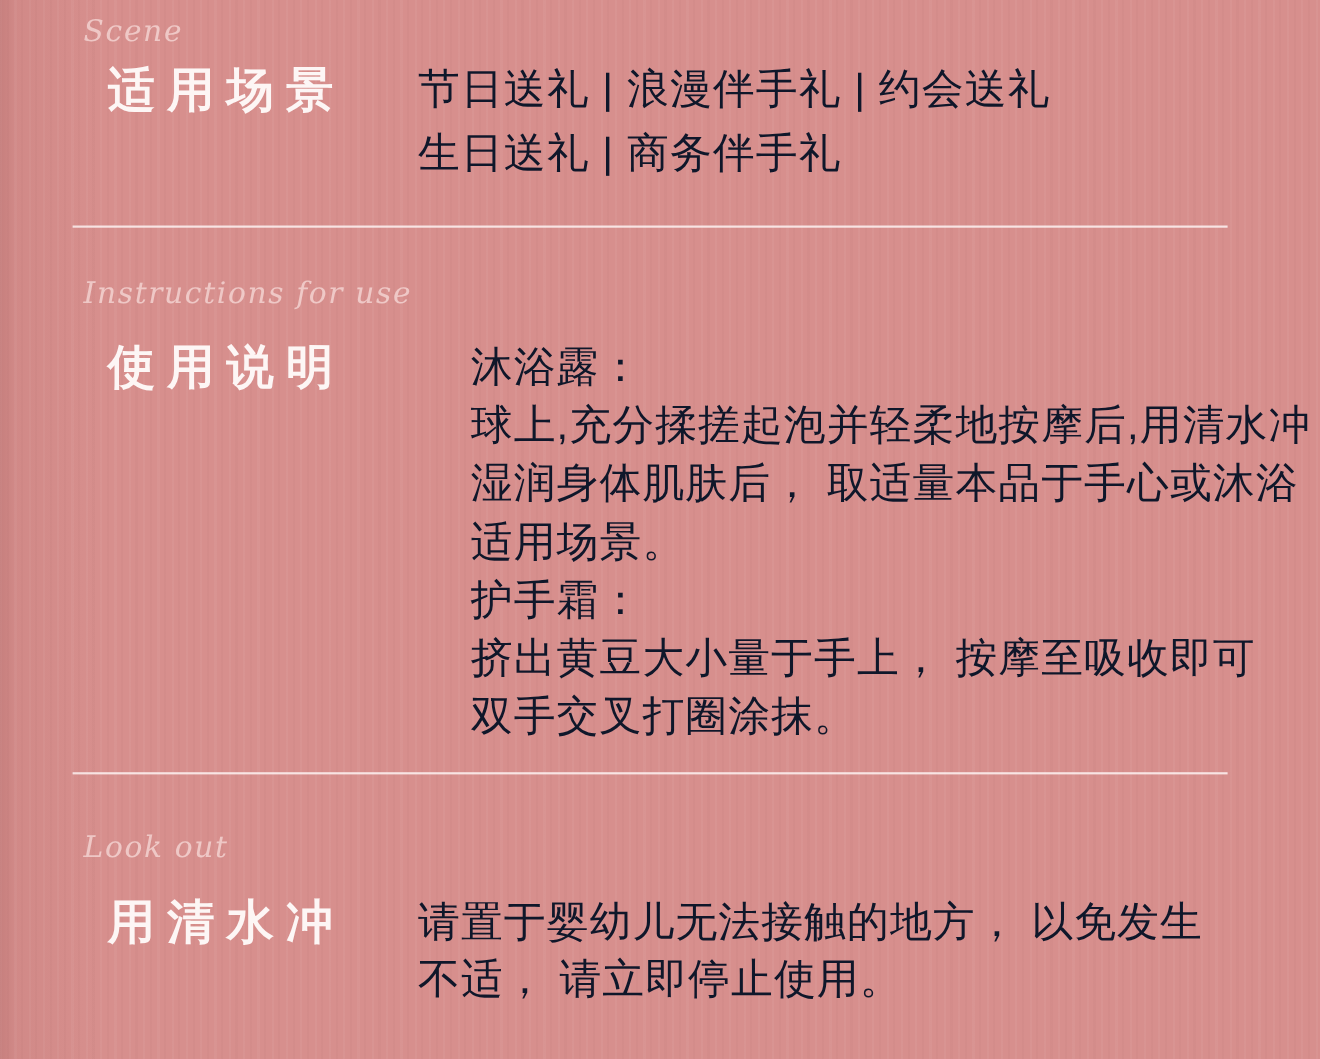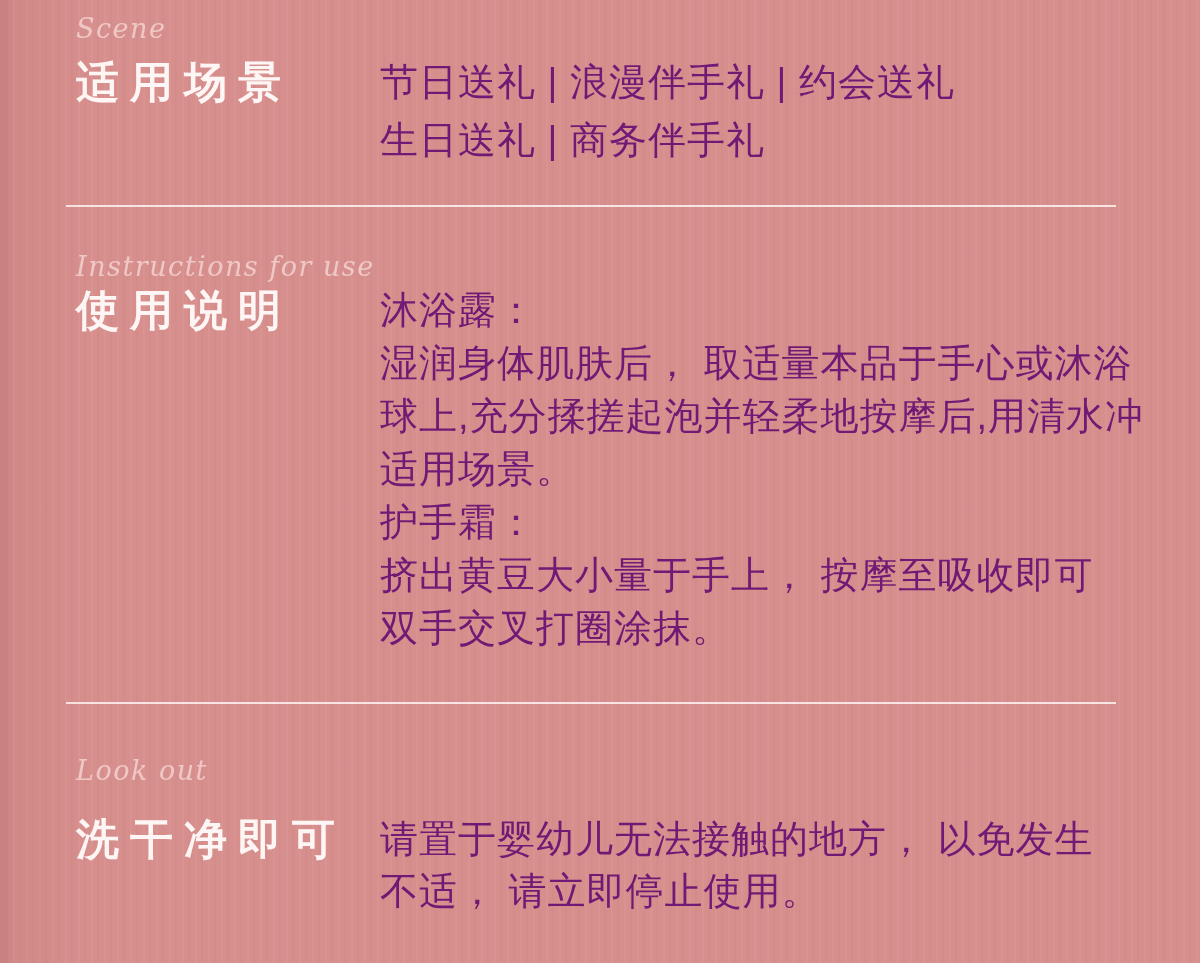--- a/index.html
+++ b/index.html
@@ -46,40 +46,40 @@
     margin-left:76px;
     font-family:"DejaVu Serif","Liberation Serif",serif;
     font-style:italic;
     font-size:27px;
     line-height:34px;
     letter-spacing:1.5px;
     color:rgba(255,238,236,0.60);
   }
   .row{display:flex;align-items:flex-start;}
   .sec-scene .row{margin-top:7px;}
-  .sec-instructions .row{}
+  .sec-instructions .row{margin-top:24px;gap:48px;}
   .sec-lookout .row{margin-top:25px;}
 
   .label-col{
-    width:380px;box-sizing:border-box;padding-left:76px;flex:0 0 380px;
+    width:380px;box-sizing:border-box;padding-left:98px;flex:0 0 380px;
   }
   .cn-header{
     margin:0;
     font-size:43px;
     font-weight:700;
     letter-spacing:11px;
     color:#fdf6f5;
     white-space:nowrap;
   }
   .content-col{flex:1;min-width:0;}
   .line{
     font-size:38px;
     font-weight:400;
     letter-spacing:1px;
-    color:#701a75;
+    color:#0f172a;
     white-space:pre;
   }
   .sec-scene .cn-header,.sec-scene .line{line-height:58px;}
   .sec-instructions .cn-header,.sec-instructions .line{line-height:53px;}
   .sec-lookout .cn-header,.sec-lookout .line{line-height:52px;}
 
   .divider{
     position:absolute;left:66px;width:1050px;height:2px;
     background:rgba(255,247,246,0.82);
   }
@@ -107,37 +107,37 @@
   <div class="divider divider-1"></div>
 
   <div class="section sec-instructions">
     <div class="eng-label">Instructions for use</div>
     <div class="row">
       <div class="label-col">
         <h2 class="cn-header">使用说明</h2>
       </div>
       <div class="content-col">
         <div class="line">沐浴露：</div>
+        <div class="line">球上,充分揉搓起泡并轻柔地按摩后,用清水冲</div>
         <div class="line">湿润身体肌肤后， 取适量本品于手心或沐浴</div>
-        <div class="line">球上,充分揉搓起泡并轻柔地按摩后,用清水冲</div>
         <div class="line">适用场景。</div>
         <div class="line">护手霜：</div>
         <div class="line">挤出黄豆大小量于手上， 按摩至吸收即可</div>
         <div class="line">双手交叉打圈涂抹。</div>
       </div>
     </div>
   </div>
 
   <div class="divider divider-2"></div>
 
   <div class="section sec-lookout">
     <div class="eng-label">Look out</div>
     <div class="row">
       <div class="label-col">
-        <h2 class="cn-header">洗干净即可</h2>
+        <h2 class="cn-header">用清水冲</h2>
       </div>
       <div class="content-col">
         <div class="line">请置于婴幼儿无法接触的地方， 以免发生</div>
         <div class="line">不适， 请立即停止使用。</div>
       </div>
     </div>
   </div>
 
 </div>
 

